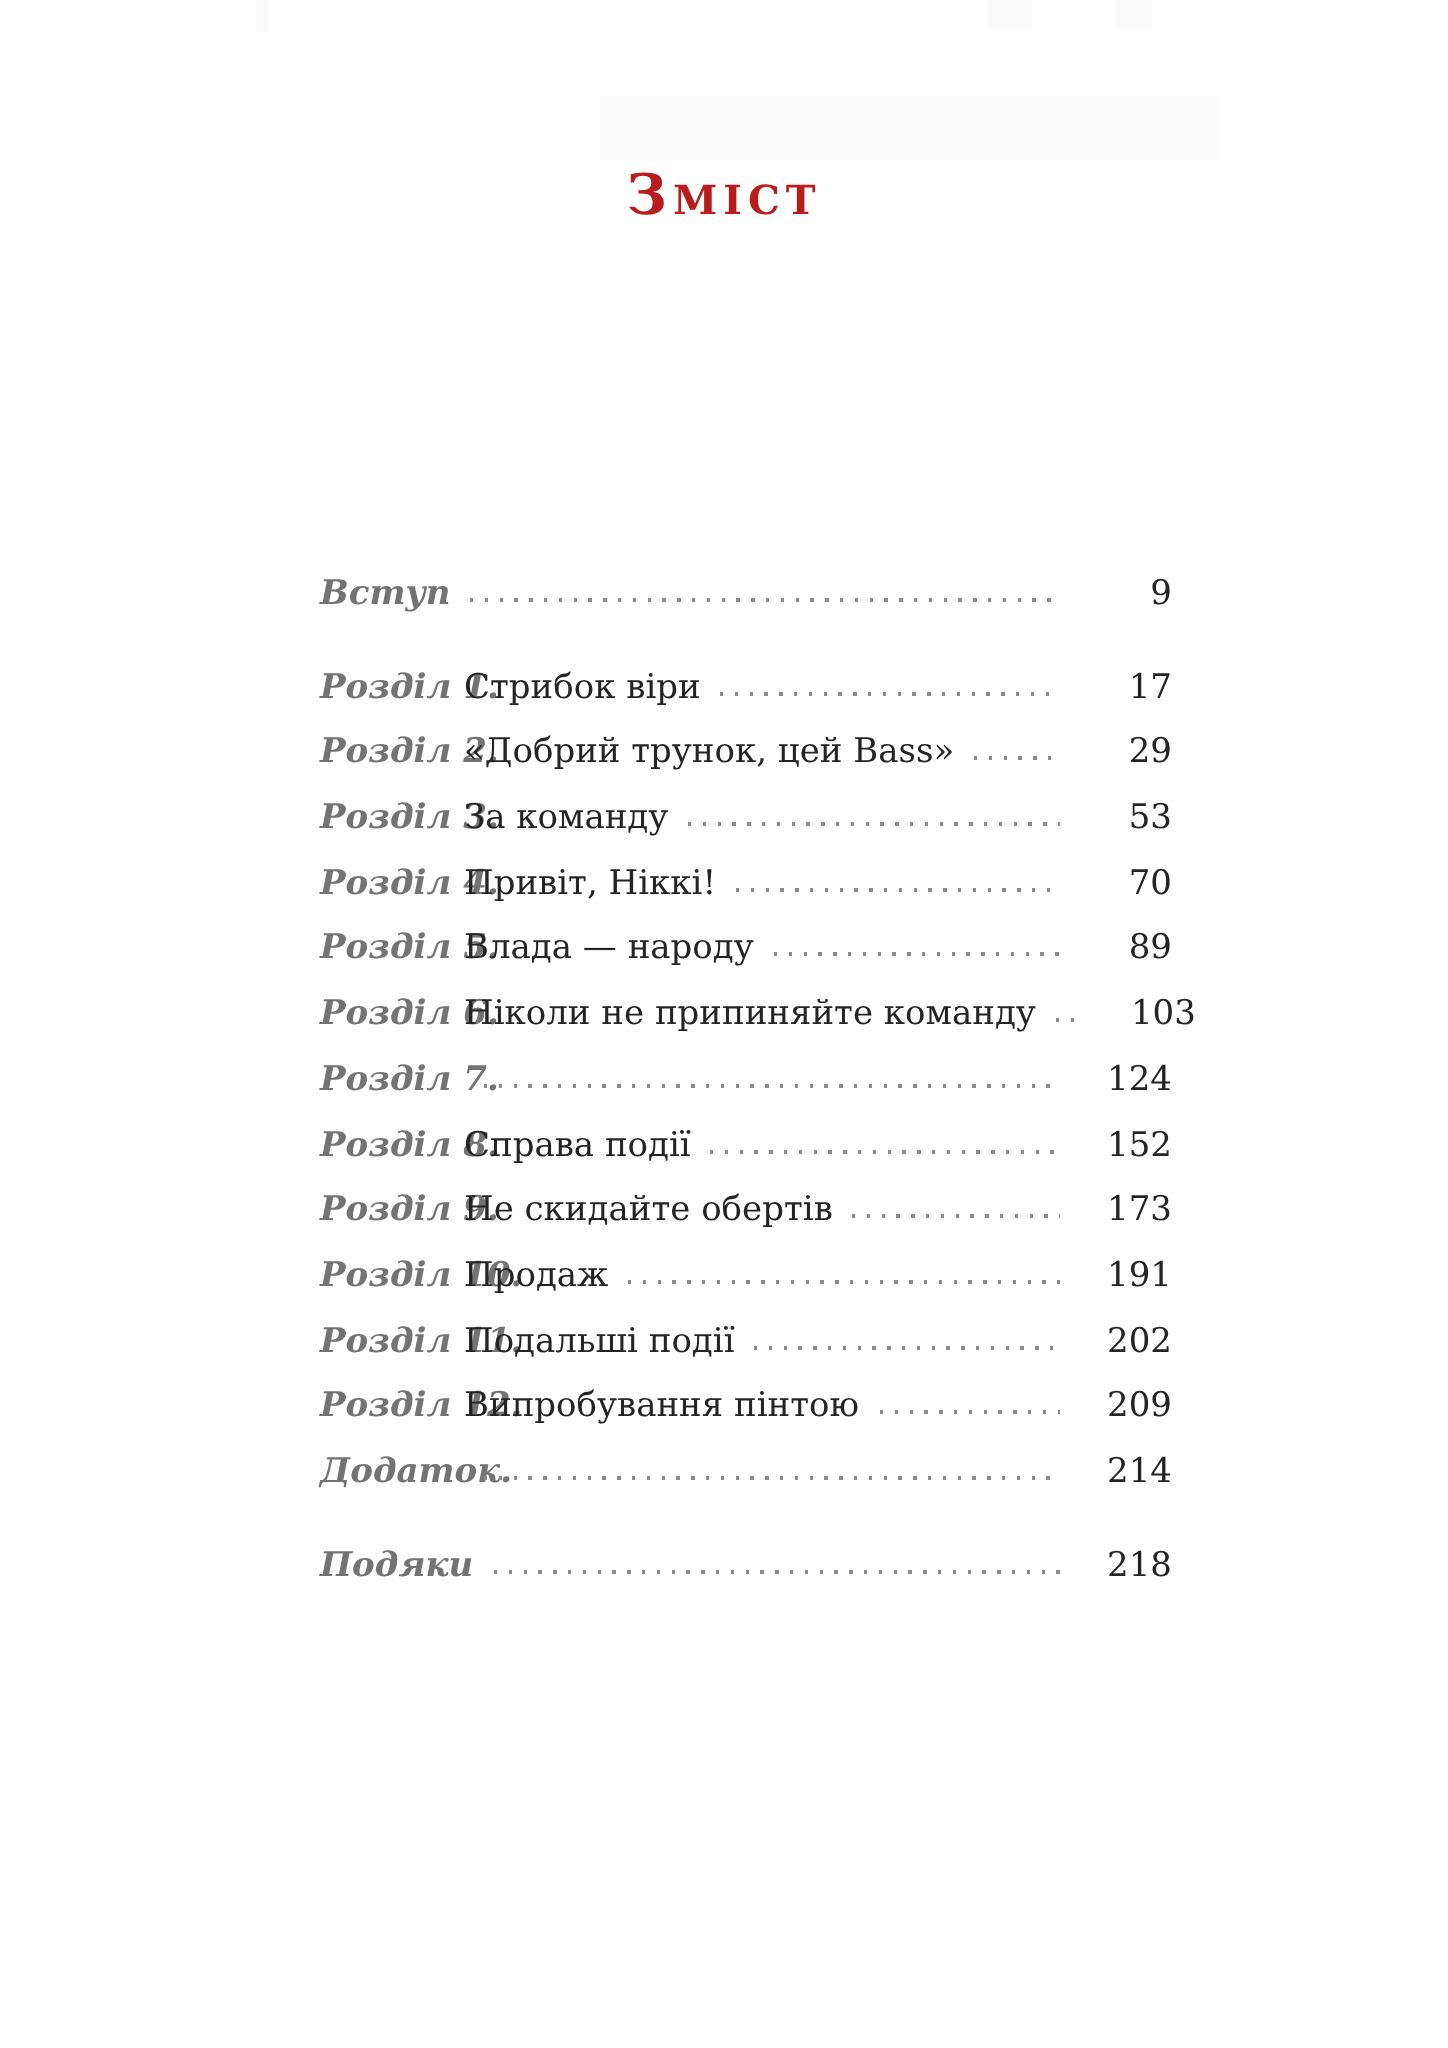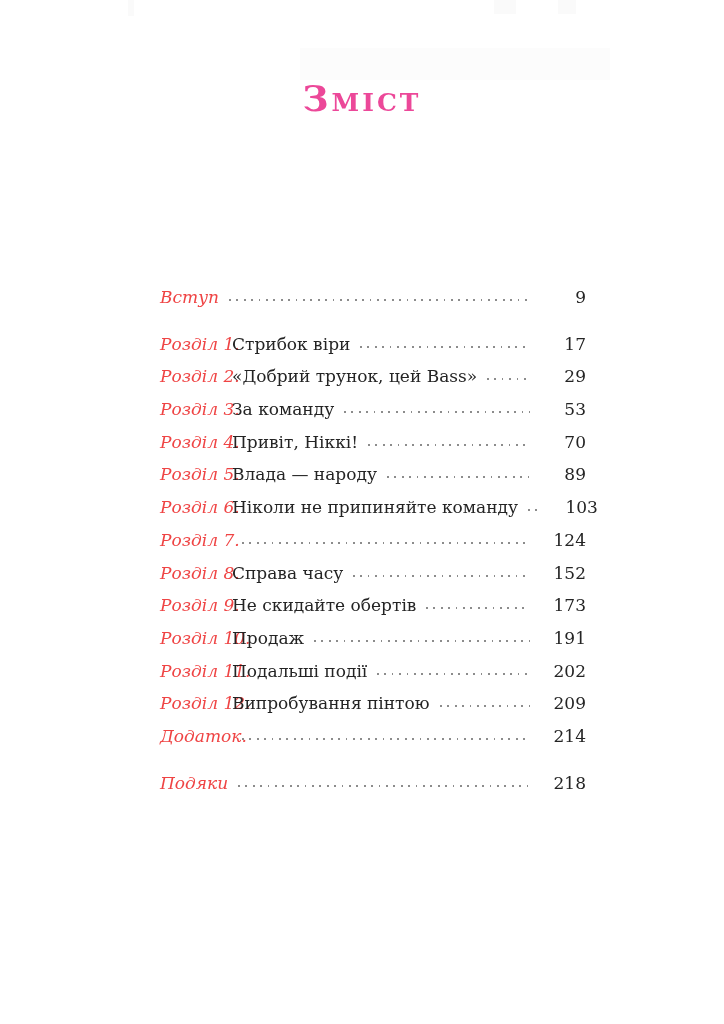--- a/index.html
+++ b/index.html
@@ -15,38 +15,38 @@
   
   .ghost { position: absolute; background: #000; opacity: 0.02; pointer-events: none; }
   .ghost.g1 { left: 128px; top: 0; width: 6px;  height: 16px; }
   .ghost.g2 { left: 494px; top: 0; width: 22px; height: 14px; }
   .ghost.g3 { left: 558px; top: 0; width: 18px; height: 14px; }
   .ghost.g4 { left: 300px; top: 48px; width: 310px; height: 32px; opacity: 0.013; }
 
   .page-title {
     position: absolute; top: 82px; left: 0; width: 100%;
     text-align: center;
-    font-size: 36px; line-height: 32px;
+    font-size: 28px; line-height: 32px;
     font-variant: small-caps;
     letter-spacing: 3px;
     font-weight: 600;
-    color: #ec4899;
+    color: #b91c1c;
   }
 
   .toc {
     position: absolute; top: 274px; left: 160px; width: 426px;
     font-size: 17px;
   }
   .row { display: flex; align-items: flex-end; height: 33px; }
   .chapters { margin-top: 14px; }
   .chapters .row { height: 32.7px; }
   .back { margin-top: 15px; }
   .back .row { height: 32.5px; }
 
-  .lbl { font-style: italic; white-space: nowrap; color: #ef4444; }
+  .lbl { font-style: italic; white-space: nowrap; color: #737373; font-weight: bold; }
   .chapter .lbl { width: 72px; flex: none; }
   .ttl { white-space: nowrap; text-align: right; }
   .leader {
     flex: 1; min-width: 14px; height: 2px;
     align-self: flex-end; margin: 0 8px 6px 10px;
     background-image: repeating-linear-gradient(to right, #8c8c8c 0 1.7px, transparent 1.7px 7.4px);
   }
   .pg { width: 48px; flex: none; text-align: right; white-space: nowrap; color: #242424; }
 </style>
 </head>
@@ -106,21 +106,21 @@
         <span class="leader"></span>
         <span class="pg">103</span>
       </div>
       <div class="row chapter">
         <span class="lbl">Розділ 7.</span>
         <span class="leader"></span>
         <span class="pg">124</span>
       </div>
       <div class="row chapter">
         <span class="lbl">Розділ 8.</span>
-        <span class="ttl">Справа часу</span>
+        <span class="ttl">Справа події</span>
         <span class="leader"></span>
         <span class="pg">152</span>
       </div>
       <div class="row chapter">
         <span class="lbl">Розділ 9.</span>
         <span class="ttl">Не скидайте обертів</span>
         <span class="leader"></span>
         <span class="pg">173</span>
       </div>
       <div class="row chapter">

